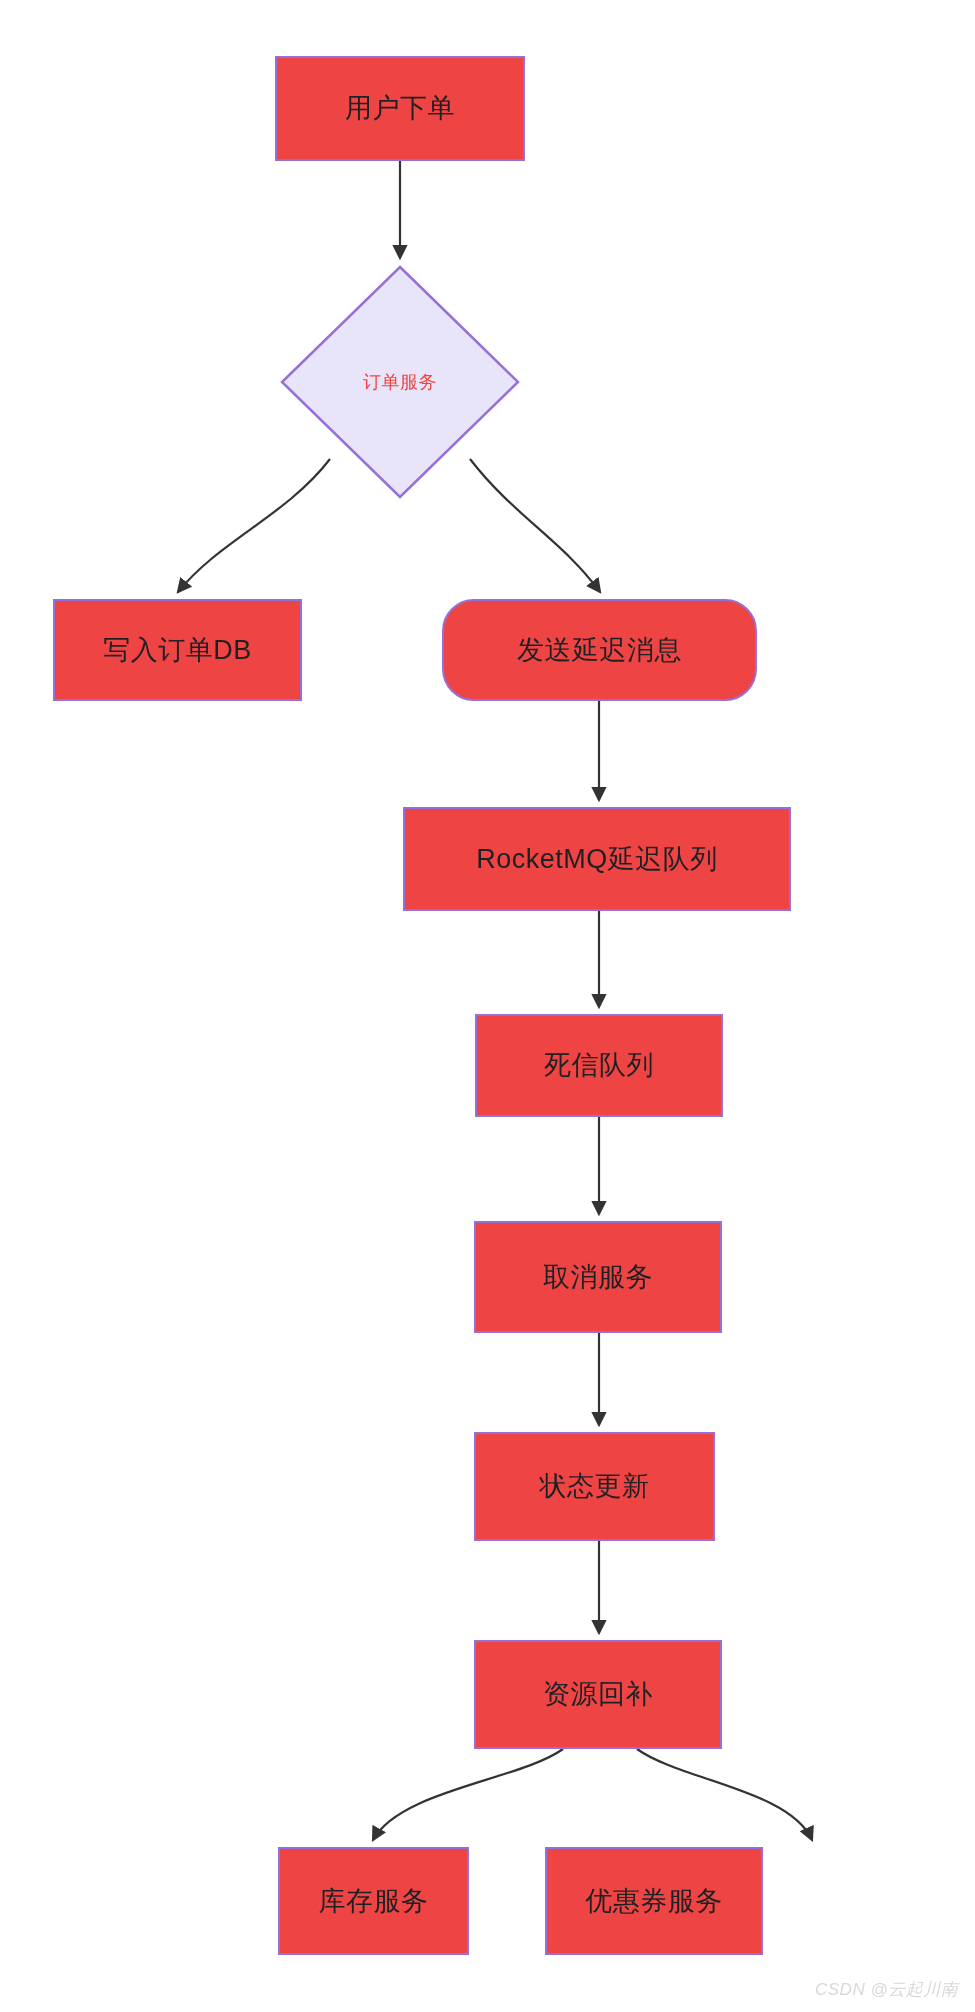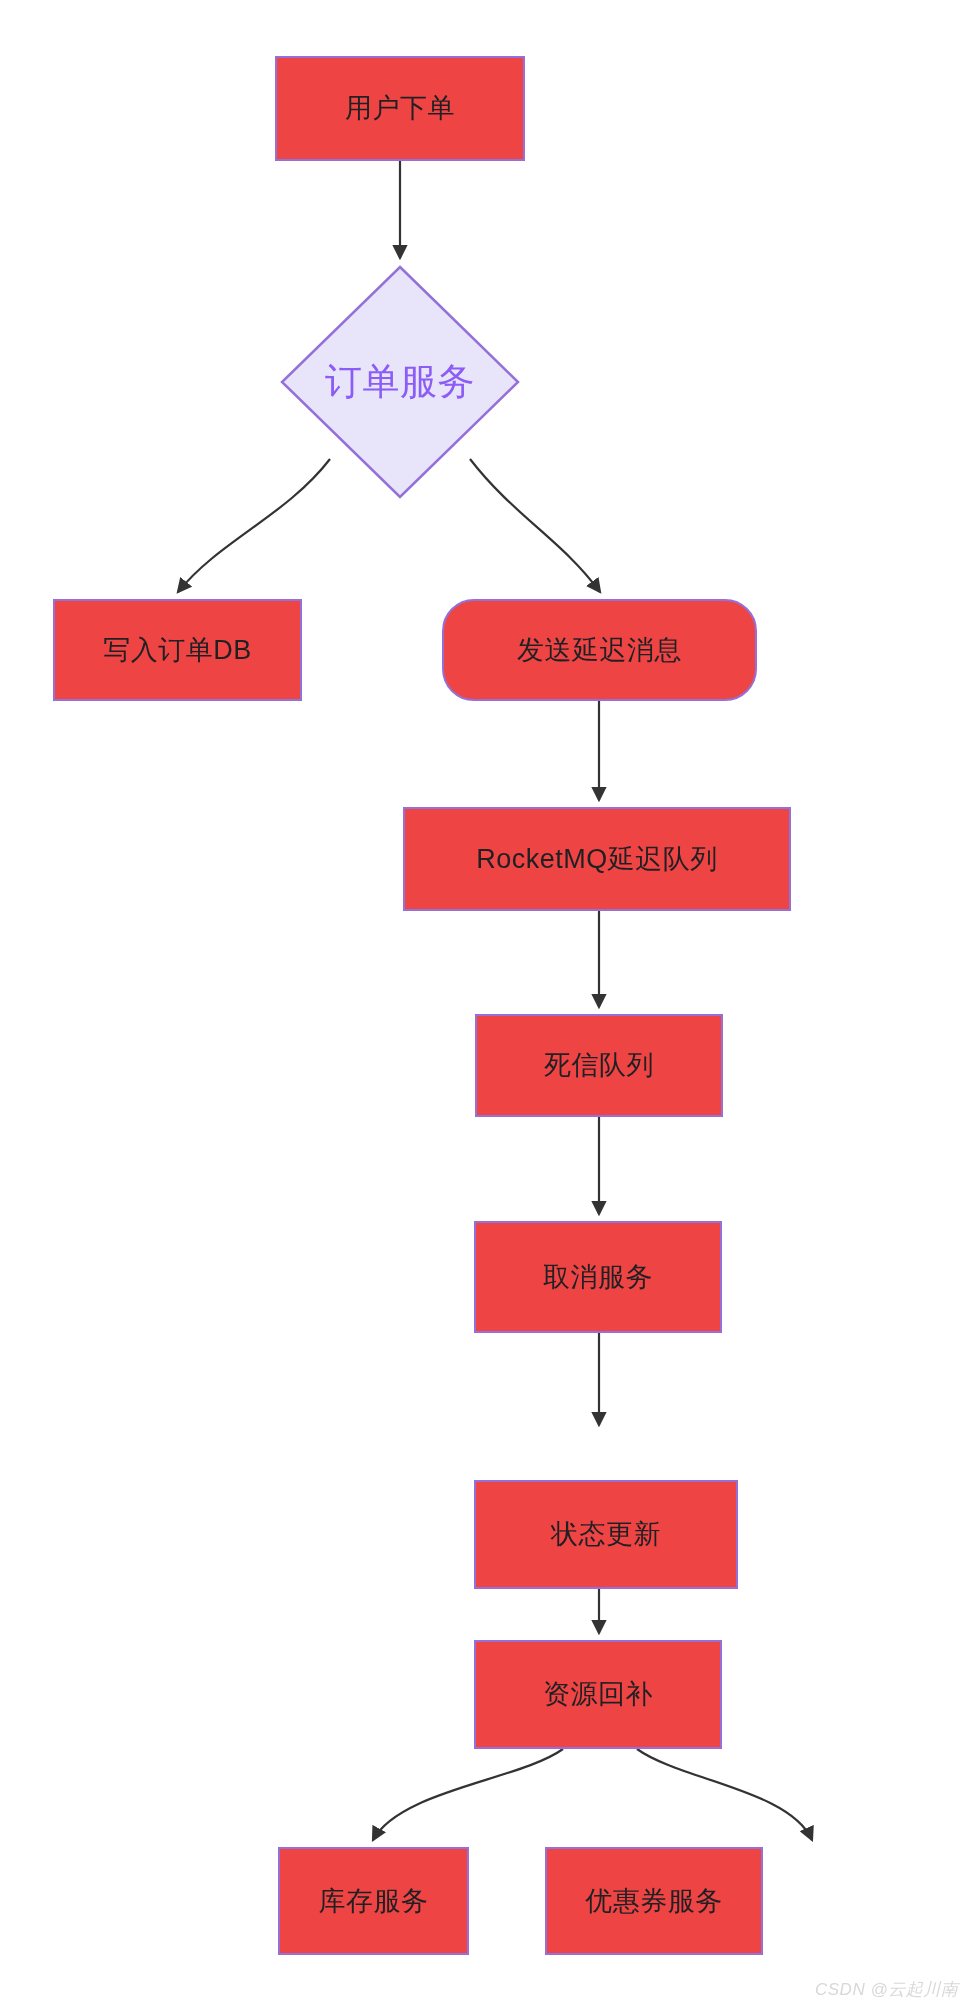--- a/index.html
+++ b/index.html
@@ -51,22 +51,22 @@
   .diamond-shape {
     position: absolute;
     left: 0;
     top: 0;
     width: 100%;
     height: 100%;
   }
   .diamond-label {
     position: relative;
     z-index: 2;
-    color: #8b5cf6;
-    font-size: 37px;
+    color: #ef4444;
+    font-size: 18px;
     letter-spacing: 0.5px;
     white-space: nowrap;
   }
   .watermark {
     position: absolute;
     color: #d8d8d8;
     font-size: 17px;
     letter-spacing: 0.5px;
     white-space: nowrap;
   }
@@ -128,21 +128,21 @@
   </div>
 
   <div class="node" style="left:474px; top:1221px; width:248px; height:112px;">
     <span class="node-label">取消服务</span>
   </div>
 
   <div class="node" style="left:475px; top:1014px; width:248px; height:103px;">
     <span class="node-label">死信队列</span>
   </div>
 
-  <div class="node" style="left:474px; top:1432px; width:264px; height:109px;margin-top:48px;">
+  <div class="node" style="left:474px; top:1432px; width:241px; height:109px;">
     <span class="node-label">状态更新</span>
   </div>
 
   <div class="node" style="left:474px; top:1640px; width:248px; height:109px;">
     <span class="node-label">资源回补</span>
   </div>
 
   <div class="node" style="left:278px; top:1847px; width:191px; height:108px;">
     <span class="node-label">库存服务</span>
   </div>

